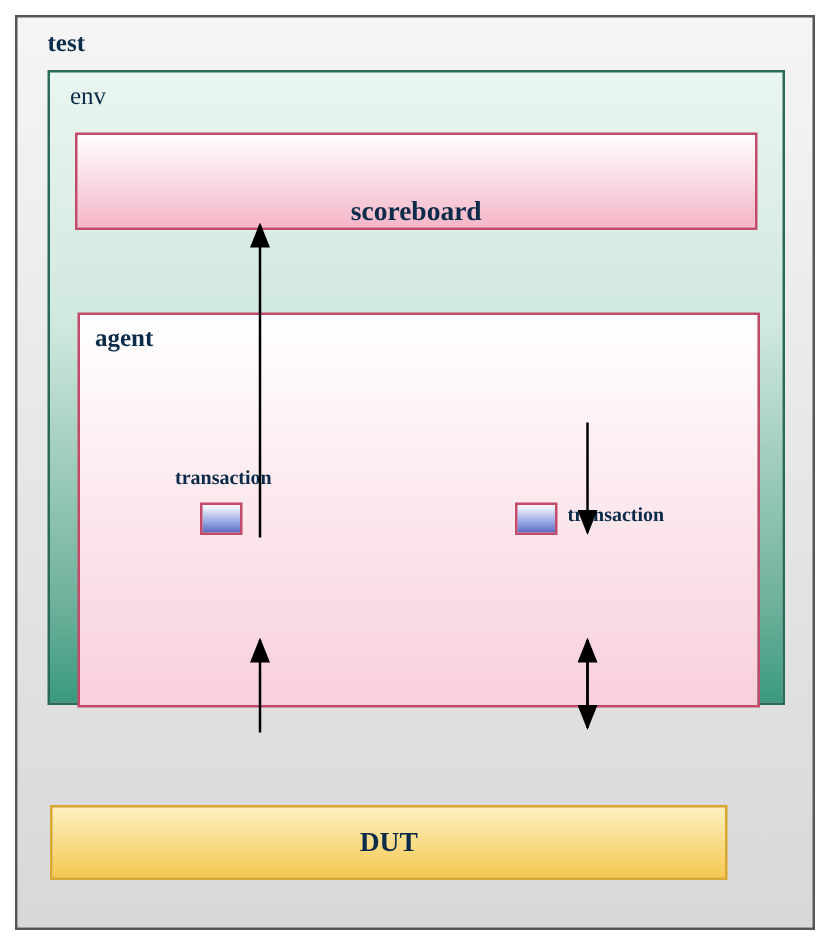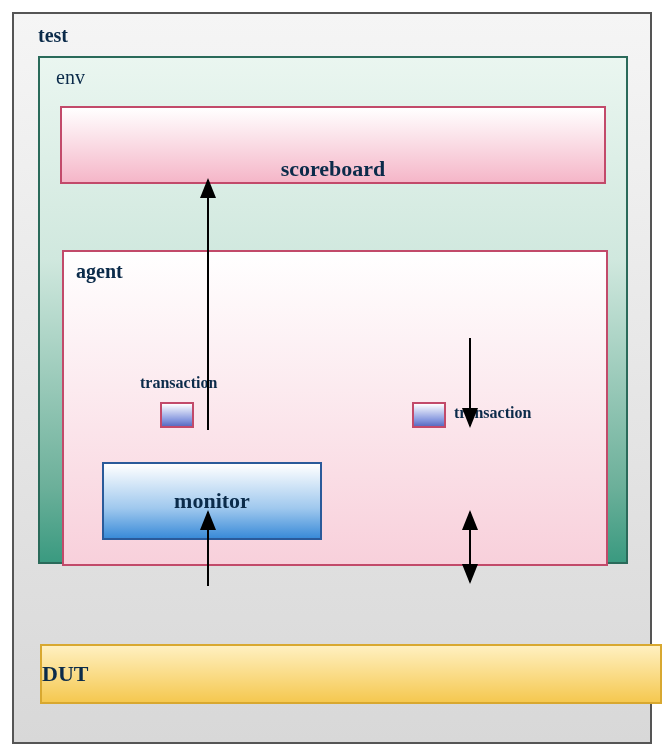--- a/index.html
+++ b/index.html
@@ -168,26 +168,27 @@
     background: linear-gradient(to bottom, #e8f5d0, #a8d878);
     border: 2px solid #5a9a3a;
     display: flex;
     align-items: center;
     justify-content: center;
   }
   .dut-box {
     position: absolute;
     left: 26px;
     top: 630px;
-    width: 622px;
+    width: 542px;
     height: 60px;
     background: linear-gradient(to bottom, #fff0c0, #f5c850);
     border: 2px solid #d8a830;
     display: flex;
     align-items: center;
+    justify-content: center;
   }
   svg.arrows {
     position: absolute;
     left: 0;
     top: 0;
     pointer-events: none;
   }
 </style>
 </head>
 <body>
@@ -201,23 +202,20 @@
       <div class="env-label">env</div>
 
       <div class="scoreboard-box">
         <div class="scoreboard-label">scoreboard</div>
       </div>
 
       <div class="agent-box">
         <div class="agent-label">agent</div>
 
 
-        <div class="monitor-box">
-          <div class="box-label">monitor</div>
-        </div>
 
 
         <div class="trans-label1">transaction</div>
         <div class="trans-box1"></div>
 
         <div class="trans-box2"></div>
         <div class="trans-label2">transaction</div>
       </div>
     </div>
 

